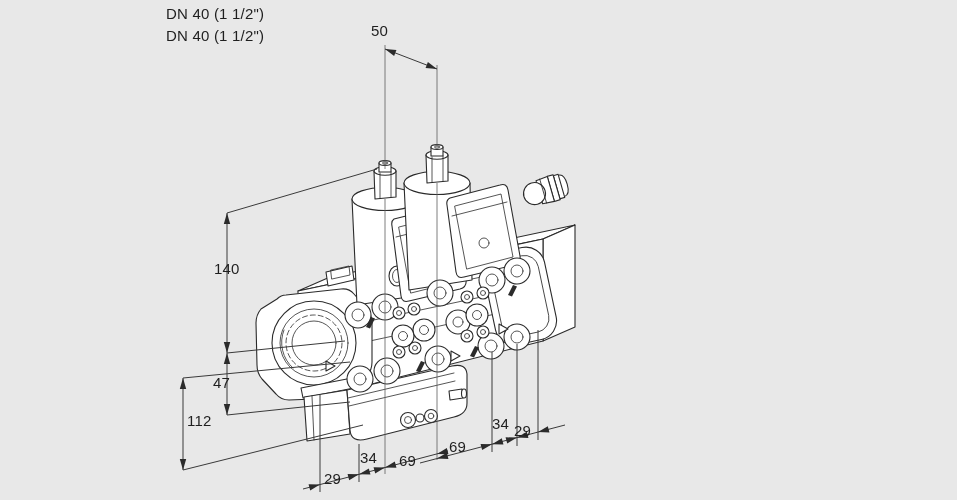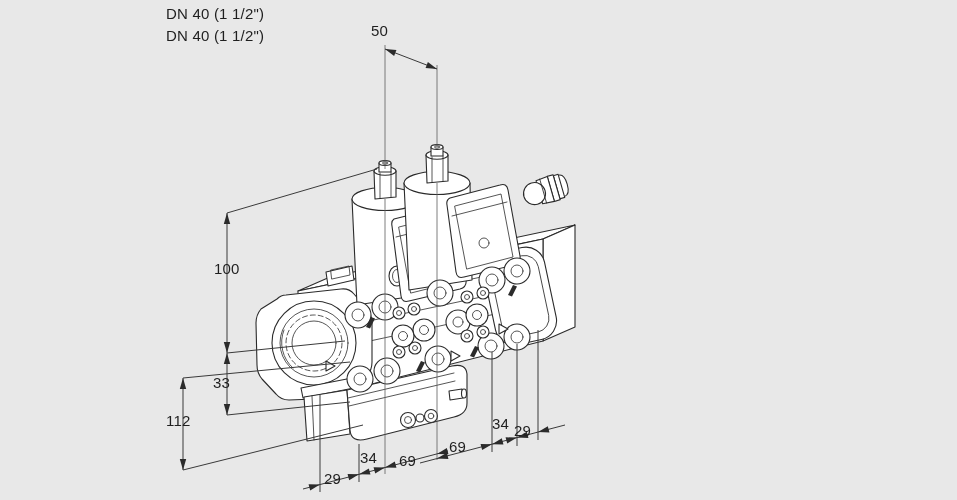--- a/index.html
+++ b/index.html
@@ -260,25 +260,25 @@
       <path class="arr" d="M0,0 L-11,3.2 L-11,-3.2 Z" transform="translate(517,437.6) rotate(165.3)"></path>
       <path class="arr" d="M0,0 L-11,3.2 L-11,-3.2 Z" transform="translate(538,432.1) rotate(165.3)"></path>
     </g>
   </svg>
 
   <div class="lbl" style="left:166px; top:6px">DN 40 (1 1/2")</div>
   <div class="lbl" style="left:166px; top:28px">DN 40 (1 1/2")</div>
 
   <div class="lbl" style="left:371px; top:23px">50</div>
 
-  <div class="lbl" style="left:214px; top:261px">100</div>
-
-  <div class="lbl" style="left:213px; top:375px">33</div>
-
-  <div class="lbl" style="left:166px; top:413px">112</div>
+  <div class="lbl" style="left:214px; top:261px">140</div>
+
+  <div class="lbl" style="left:213px; top:375px">47</div>
+
+  <div class="lbl" style="left:187px; top:413px">112</div>
 
   <div class="lbl" style="left:360px; top:450px">34</div>
 
   <div class="lbl" style="left:399px; top:453px">69</div>
 
   <div class="lbl" style="left:449px; top:439px">69</div>
 
   <div class="lbl" style="left:492px; top:416px">34</div>
 
   <div class="lbl" style="left:514px; top:423px">29</div>

